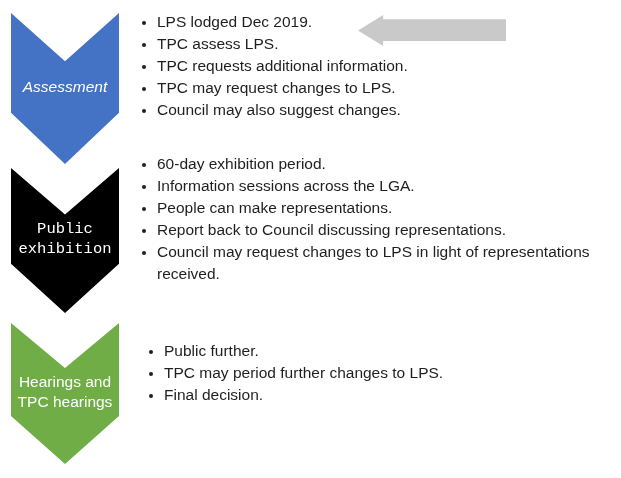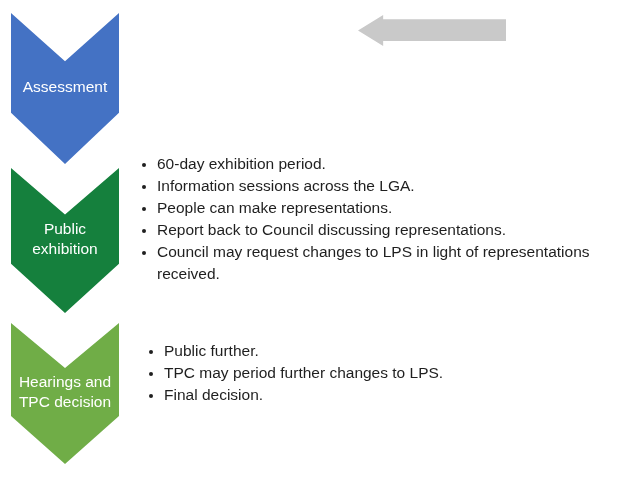--- a/index.html
+++ b/index.html
@@ -16,21 +16,21 @@
     overflow: hidden;
   }
 
   
   .chevron {
     position: absolute;
     left: 11px;
     width: 108px;
     clip-path: polygon(0% 0%, 50% 32%, 100% 0%, 100% 66%, 50% 100%, 0% 66%);
   }
-  .chevron.c1 { top: 13px;  height: 151px; }
+  .chevron.c1 { top: 13px;  height: 151px; font-style: italic; }
   .chevron.c2 { top: 168px; height: 145px; }
   .chevron.c3 { top: 323px; height: 141px; }
 
   .chevron-label {
     position: absolute;
     top: 32%;
     height: 34%;
     left: 0;
     width: 100%;
     display: flex;
@@ -81,28 +81,35 @@
 </style>
 </head>
 <body>
 
 <div class="canvas">
 
   <div class="chevron c1" style="background-color: rgb(68, 114, 196);">
     <div class="chevron-label">Assessment</div>
   </div>
 
-  <div class="chevron c2" style="background-color: #15803d;">
+  <div class="chevron c2" style="background-color: #000000; font-family: Liberation Mono, monospace;">
     <div class="chevron-label">Public exhibition</div>
   </div>
 
   <div class="chevron c3" style="background-color: rgb(112, 173, 71);">
-    <div class="chevron-label">Hearings and TPC decision</div>
+    <div class="chevron-label">Hearings and TPC hearings</div>
   </div>
 
+  <ul class="bullets list1">
+    <li>LPS lodged Dec 2019.</li>
+    <li>TPC assess LPS.</li>
+    <li>TPC requests additional information.</li>
+    <li>TPC may request changes to LPS.</li>
+    <li>Council may also suggest changes.</li>
+  </ul>
 
   <ul class="bullets list2">
     <li>60-day exhibition period.</li>
     <li>Information sessions across the LGA.</li>
     <li>People can make representations.</li>
     <li>Report back to Council discussing representations.</li>
     <li>Council may request changes to LPS in light of representations received.</li>
   </ul>
 
   <ul class="bullets list3">

